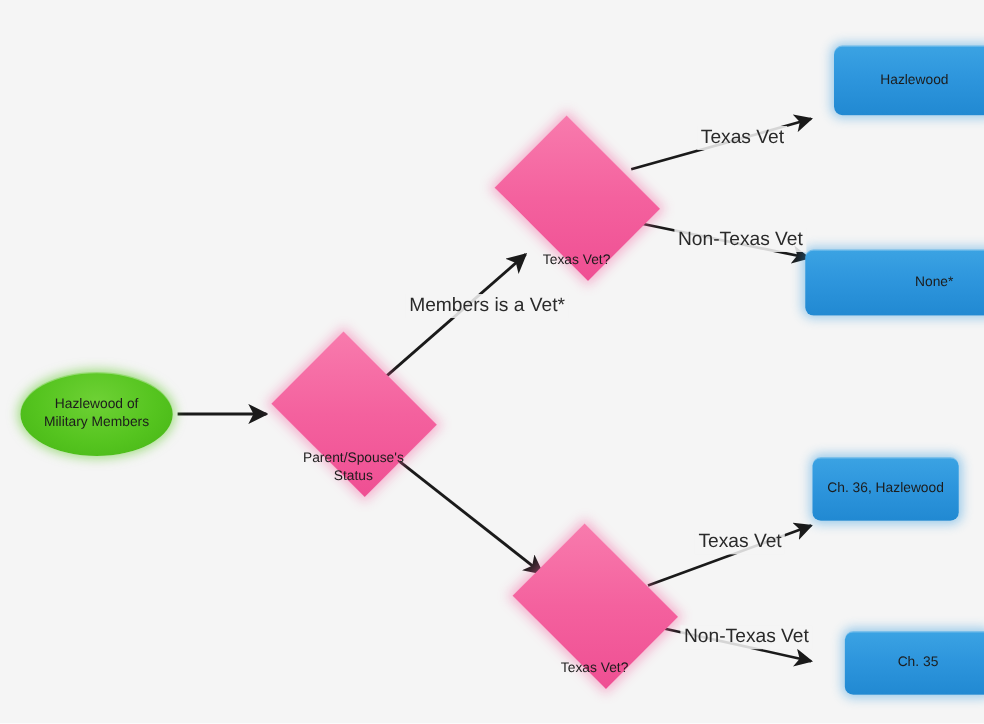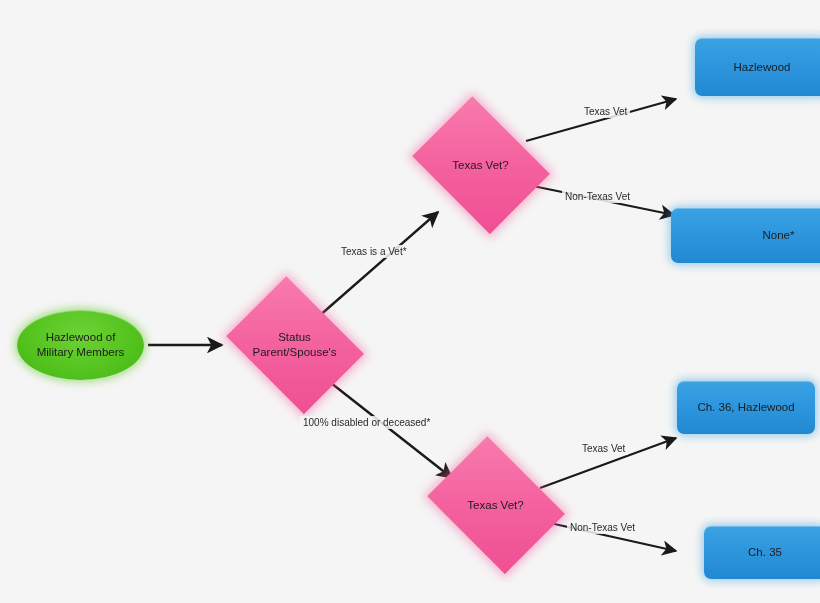--- a/index.html
+++ b/index.html
@@ -37,20 +37,21 @@
   .node-ellipse {
     border-radius: 50%;
     background: radial-gradient(ellipse at 50% 35%, #6ed135 0%, #55c41f 55%, #45b414 100%);
     box-shadow: 0 0 9px 2px rgba(95, 200, 40, 0.55),
                 inset 0 1px 0 rgba(255,255,255,0.35);
   }
   .node-ellipse .label { padding: 0 8px; }
   
   .node-diamond {
     background: transparent;
+    align-items: flex-end;
   }
   .node-diamond .dmd-shape {
     position: absolute;
     left: 50%;
     top: 50%;
     width: 70.7%;
     height: 70.7%;
     transform: translate(-50%, -50%) rotate(45deg);
     background: linear-gradient(135deg, #f87bad 0%, #f4619e 50%, #ef4f93 100%);
     box-shadow: 0 0 10px 3px rgba(244, 98, 159, 0.45);
@@ -64,21 +65,21 @@
   .node-box {
     border-radius: 7px;
     background: linear-gradient(180deg, #3ba3e3 0%, #2e96dd 45%, #2189d2 100%);
     box-shadow: 0 0 9px 2px rgba(45, 150, 221, 0.45),
                 inset 0 1px 0 rgba(255,255,255,0.28);
   }
   
   .edge-label {
     position: absolute;
     font-family: "Liberation Sans", sans-serif;
-    font-size: 10px;
+    font-size: 16px;
     color: #2a2a2a;
     background: rgba(245,245,245,0.86);
     padding: 1px 3px;
     white-space: nowrap;
     z-index: 4;
   }
 </style>
 </head>
 <body>
 
@@ -109,22 +110,22 @@
   <div class="node node-ellipse" style="left:17px; top:310px; width:127px; height:70px;">
     <div class="label">
       <div>Hazlewood of</div>
       <div>Military Members</div>
     </div>
   </div>
 
   <div class="node node-diamond" style="left:217px; top:285px; width:155px; height:120px;">
     <div class="dmd-shape"></div>
     <div class="label">
+      <div>Parent/Spouse's</div>
       <div>Status</div>
-      <div>Parent/Spouse's</div>
     </div>
   </div>
 
   <div class="node node-diamond" style="left:403px; top:105px; width:155px; height:120px;">
     <div class="dmd-shape"></div>
     <div class="label">Texas Vet?</div>
   </div>
 
   <div class="node node-diamond" style="left:418px; top:445px; width:155px; height:120px;">
     <div class="dmd-shape"></div>
@@ -132,31 +133,30 @@
   </div>
 
   <div class="node node-box" style="left:695px; top:38px; width:134px; height:58px;text-align:center;">
     <div class="label">Hazlewood</div>
   </div>
 
   <div class="node node-box" style="left:671px; top:208px; width:127px; height:55px;padding-left:44px;">
     <div class="label">None*</div>
   </div>
 
-  <div class="node node-box" style="left:677px; top:381px; width:138px; height:53px;">
+  <div class="node node-box" style="left:677px; top:381px; width:122px; height:53px;">
     <div class="label">Ch. 36, Hazlewood</div>
   </div>
 
   <div class="node node-box" style="left:704px; top:526px; width:122px; height:53px;">
     <div class="label">Ch. 35</div>
   </div>
 
-  <div class="edge-label" style="left:338px; top:245px;">Texas is a Vet*</div>
+  <div class="edge-label" style="left:338px; top:245px;">Members is a Vet*</div>
 
-  <div class="edge-label" style="left:300px; top:416px;">100% disabled or deceased*</div>
 
   <div class="edge-label" style="left:581px; top:105px;">Texas Vet</div>
 
   <div class="edge-label" style="left:562px; top:190px;">Non-Texas Vet</div>
 
   <div class="edge-label" style="left:579px; top:442px;">Texas Vet</div>
 
   <div class="edge-label" style="left:567px; top:521px;">Non-Texas Vet</div>
 
 </div>

